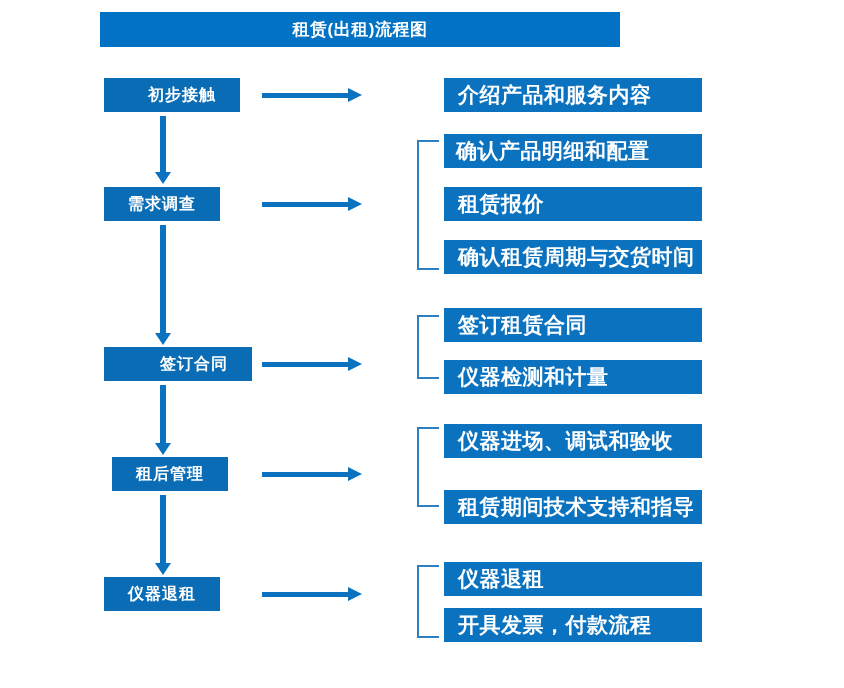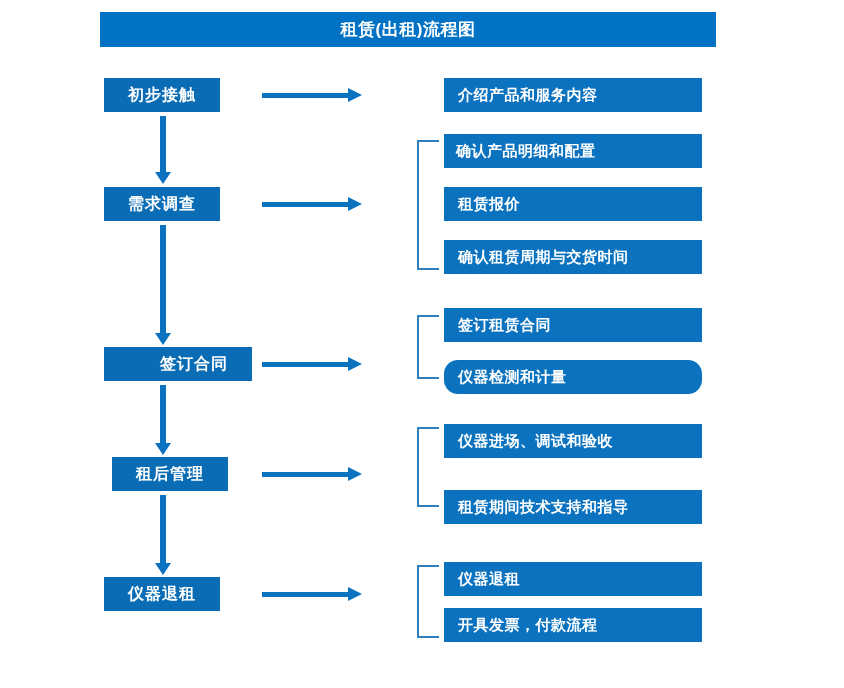--- a/index.html
+++ b/index.html
@@ -17,21 +17,21 @@
     height: 688px;
     background: #ffffff;
     overflow: hidden;
   }
 
   
   .title-bar {
     position: absolute;
     left: 100px;
     top: 12px;
-    width: 616px;
+    width: 520px;
     height: 35px;
     background: #0272c4;
     color: #ffffff;
     font-size: 17px;
     font-weight: bold;
     display: flex;
     align-items: center;
     justify-content: center;
     letter-spacing: 0.5px;
   }
@@ -52,21 +52,21 @@
   }
 
   
   .detail-box {
     position: absolute;
     left: 444px;
     width: 258px;
     height: 34px;
     background: #0a72bf;
     color: #ffffff;
-    font-size: 15px;
+    font-size: 21px;
     font-weight: bold;
     display: flex;
     align-items: center;
     padding-left: 14px;
     box-sizing: border-box;
     letter-spacing: 0.5px;
   }
 
   
   .h-arrow {
@@ -124,21 +124,21 @@
     box-sizing: border-box;
   }
 </style>
 </head>
 <body>
 
 <div id="canvas">
 
   <div class="title-bar">租赁(出租)流程图</div>
 
-  <div class="stage-box" style="left:104px; top:78px;">初步接触</div>
+  <div class="stage-box" style="left:104px; top:78px;padding-left:20px;">初步接触</div>
   <div class="stage-box" style="left:104px; top:187px;">需求调查</div>
   <div class="stage-box" style="left:104px; top:347px;padding-left:32px;">签订合同</div>
   <div class="stage-box" style="left:104px; top:457px;margin-left:8px;">租后管理</div>
   <div class="stage-box" style="left:104px; top:577px;">仪器退租</div>
 
   <div class="v-arrow" style="left:155px; top:116px; height:68px;">
     <div class="shaft" style="height:56px;"></div>
     <div class="head" style="top:56px;"></div>
   </div>
   <div class="v-arrow" style="left:155px; top:225px; height:120px;">
@@ -178,19 +178,19 @@
   <div class="bracket" style="left:417px; top:140px; height:130px;"></div>
   <div class="bracket" style="left:417px; top:315px; height:64px;"></div>
   <div class="bracket" style="left:417px; top:427px; height:80px;"></div>
   <div class="bracket" style="left:417px; top:565px; height:73px;"></div>
 
   <div class="detail-box" style="top:78px;">介绍产品和服务内容</div>
   <div class="detail-box" style="top:134px;padding-left:12px;">确认产品明细和配置</div>
   <div class="detail-box" style="top:187px;">租赁报价</div>
   <div class="detail-box" style="top:240px;">确认租赁周期与交货时间</div>
   <div class="detail-box" style="top:300px;margin-top:8px;">签订租赁合同</div>
-  <div class="detail-box" style="top:360px;border-radius:14px;">仪器检测和计量</div>
+  <div class="detail-box" style="top:360px;">仪器检测和计量</div>
   <div class="detail-box" style="top:424px;">仪器进场、调试和验收</div>
   <div class="detail-box" style="top:490px;">租赁期间技术支持和指导</div>
   <div class="detail-box" style="top:562px;">仪器退租</div>
   <div class="detail-box" style="top:608px;">开具发票，付款流程</div>
 
 </div>
 
 </body></html>

